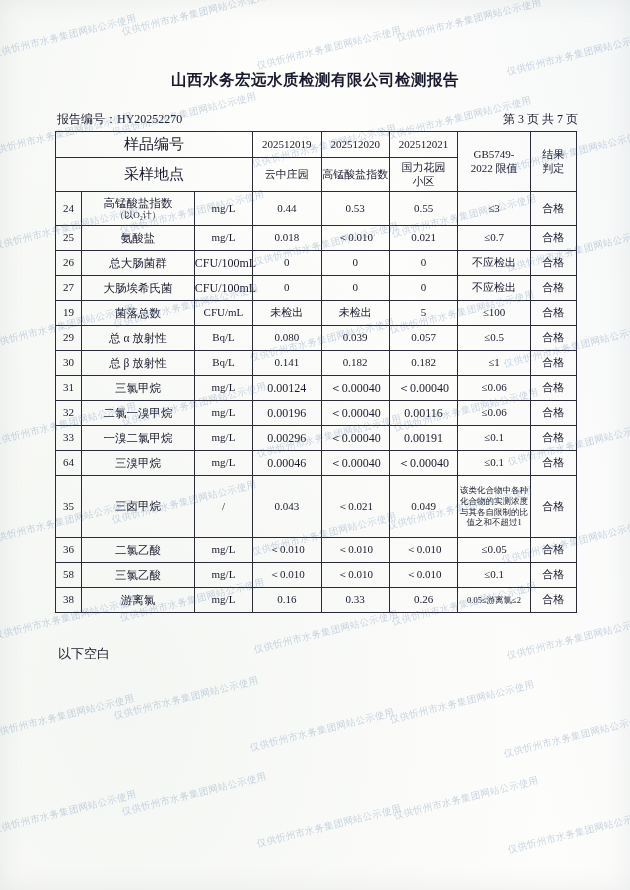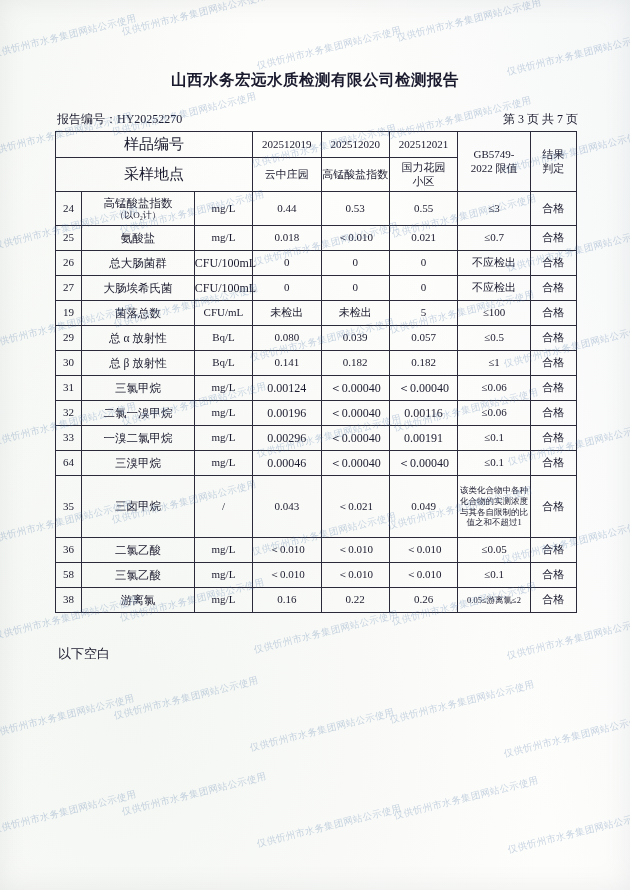--- a/index.html
+++ b/index.html
@@ -331,21 +331,21 @@
         <td>＜0.010</td>
         <td>≤0.1</td>
         <td>合格</td>
       </tr>
 
       <tr class="row">
         <td>38</td>
         <td class="name-cell">游离氯</td>
         <td>mg/L</td>
         <td>0.16</td>
-        <td>0.22</td>
+        <td>0.33</td>
         <td>0.26</td>
         <td class="limit-note">0.05≤游离氯≤2</td>
         <td>合格</td>
       </tr>
     </tbody>
   </table>
 
   <div class="footnote">以下空白</div>
 
   <div class="watermark-layer">

